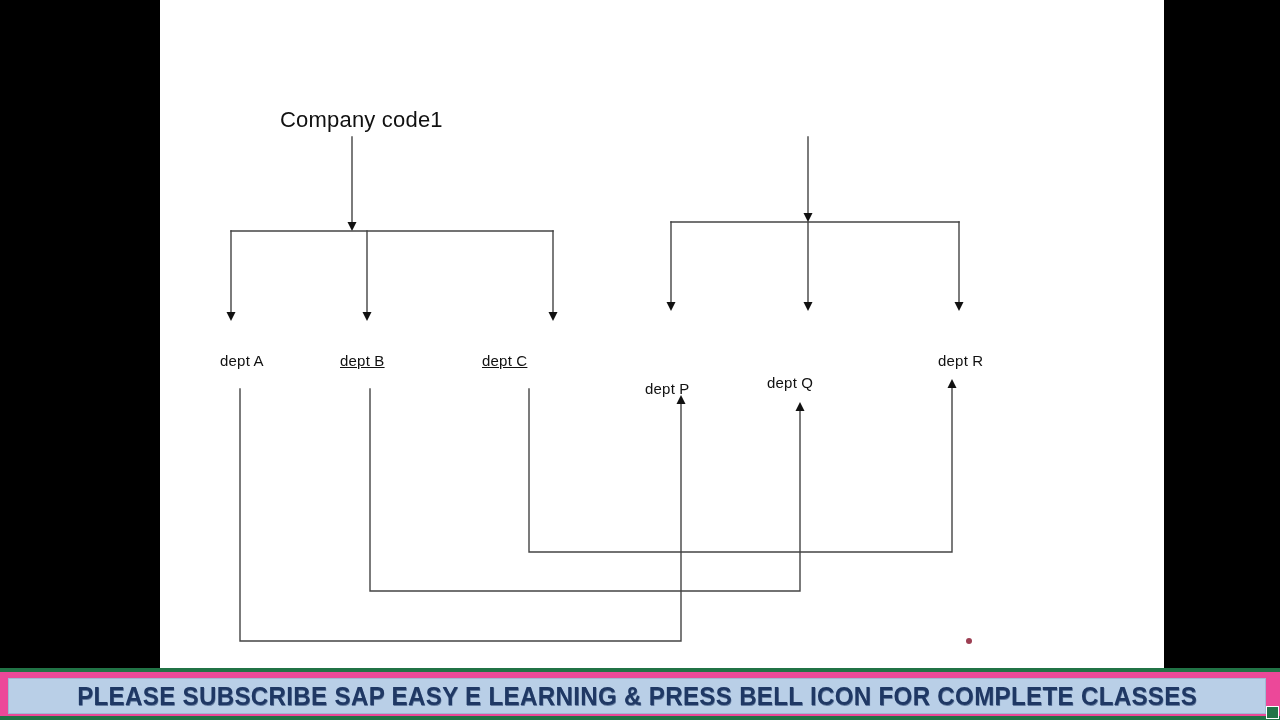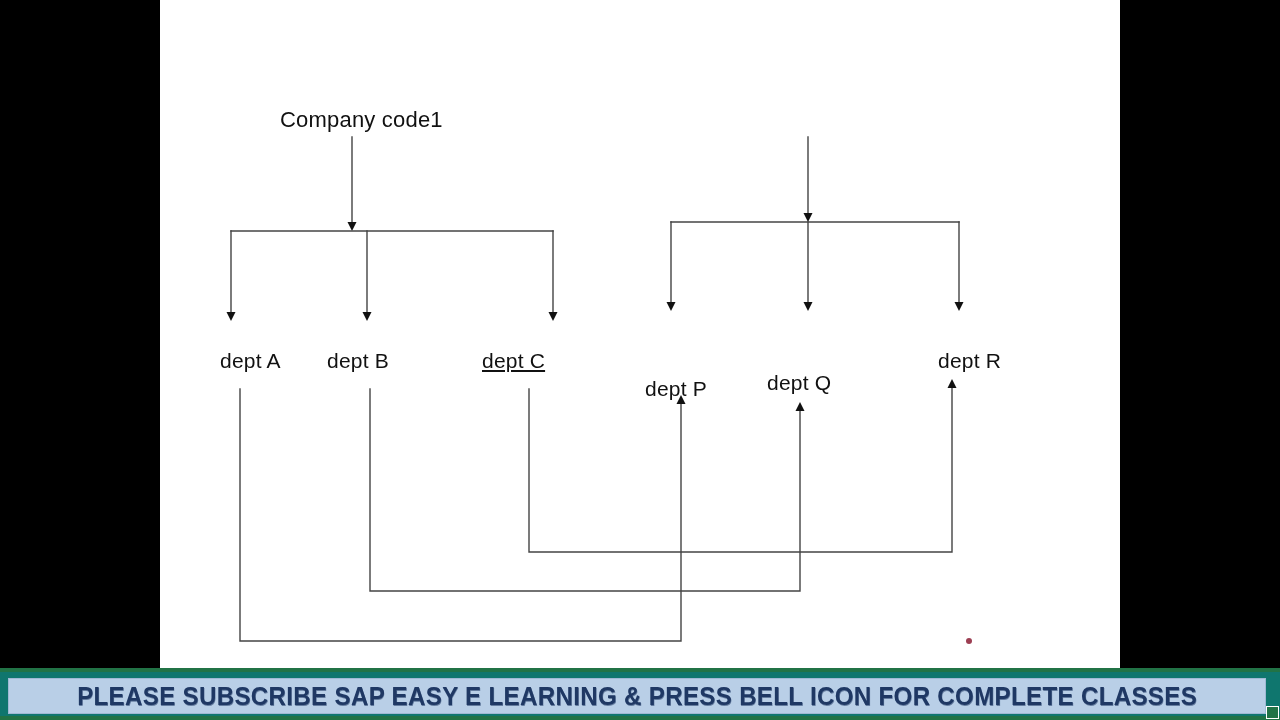--- a/index.html
+++ b/index.html
@@ -22,36 +22,37 @@
   }
 
   
   #slide-canvas {
     position: absolute;
     left: 160px;
     top: 0px;
     width: 960px;
     height: 668px;
     background: #ffffff;
+    padding-left: 44px;
   }
   #diagram-svg {
     position: absolute;
     left: 0;
     top: 0;
     width: 960px;
     height: 668px;
     display: block;
   }
 
   
   .node-label {
     position: absolute;
     color: #111111;
     font-family: "Liberation Sans", sans-serif;
-    font-size: 21px;
+    font-size: 15px;
     line-height: 24px;
     white-space: nowrap;
     letter-spacing: 0.2px;
   }
   .root-label { font-size: 22px; }
 
   
   #cursor-dot {
     position: absolute;
     left: 806px;
@@ -63,21 +64,21 @@
     opacity: 0.85;
   }
 
   
   #subscribe-banner {
     position: absolute;
     left: 0px;
     top: 668px;
     width: 1280px;
     height: 52px;
-    background: #0f766e;
+    background: #ec4899;
     border-top: 4px solid #217346;
     border-bottom: 4px solid #217346;
     box-sizing: border-box;
     display: flex;
     align-items: center;
     justify-content: center;
     padding: 0;
   }
   #banner-inner {
     position: absolute;
@@ -174,21 +175,21 @@
         </g>
 
       </g>
     </svg>
 
     <div class="node-label root-label" style="left:120px; top:108px;">Company code1</div>
 
 
     <div class="node-label" style="left:60px; top:349px;">dept A</div>
 
-    <div class="node-label" style="left:167px; top:349px;">dept B</div>
+    <div class="node-label" style="left:180px; top:349px;text-decoration:underline;">dept B</div>
 
     <div class="node-label" style="left:322px; top:349px;text-decoration:underline;">dept C</div>
 
     <div class="node-label" style="left:485px; top:349px;margin-top:28px;">dept P</div>
 
     <div class="node-label" style="left:607px; top:349px;margin-top:22px;">dept Q</div>
 
     <div class="node-label" style="left:778px; top:349px;">dept R</div>
 
     <div id="cursor-dot"></div>

